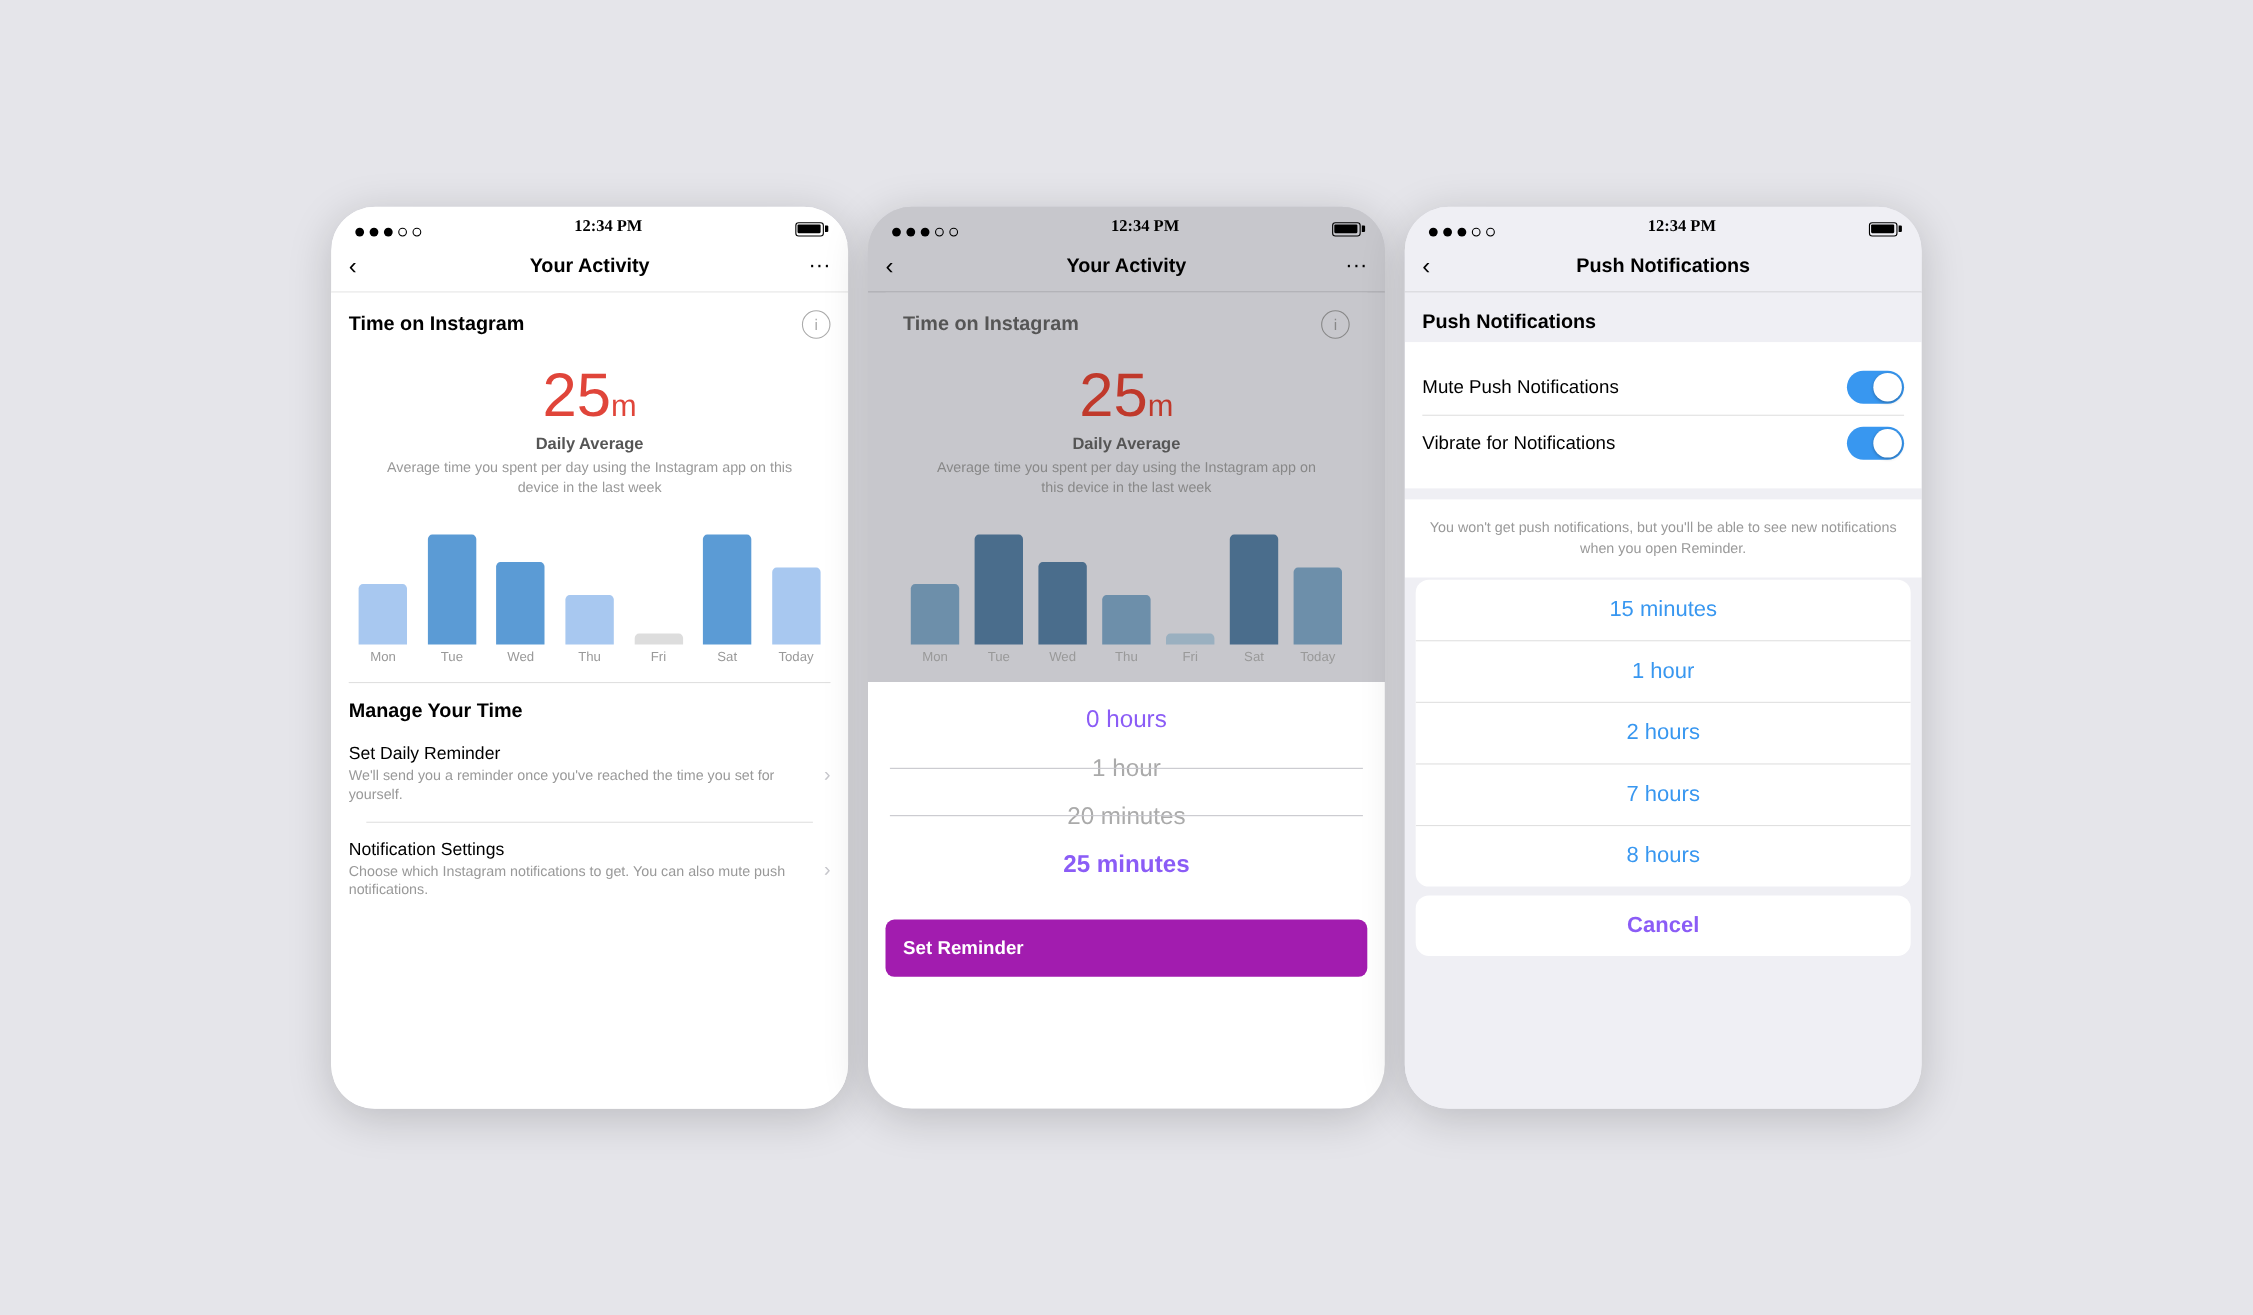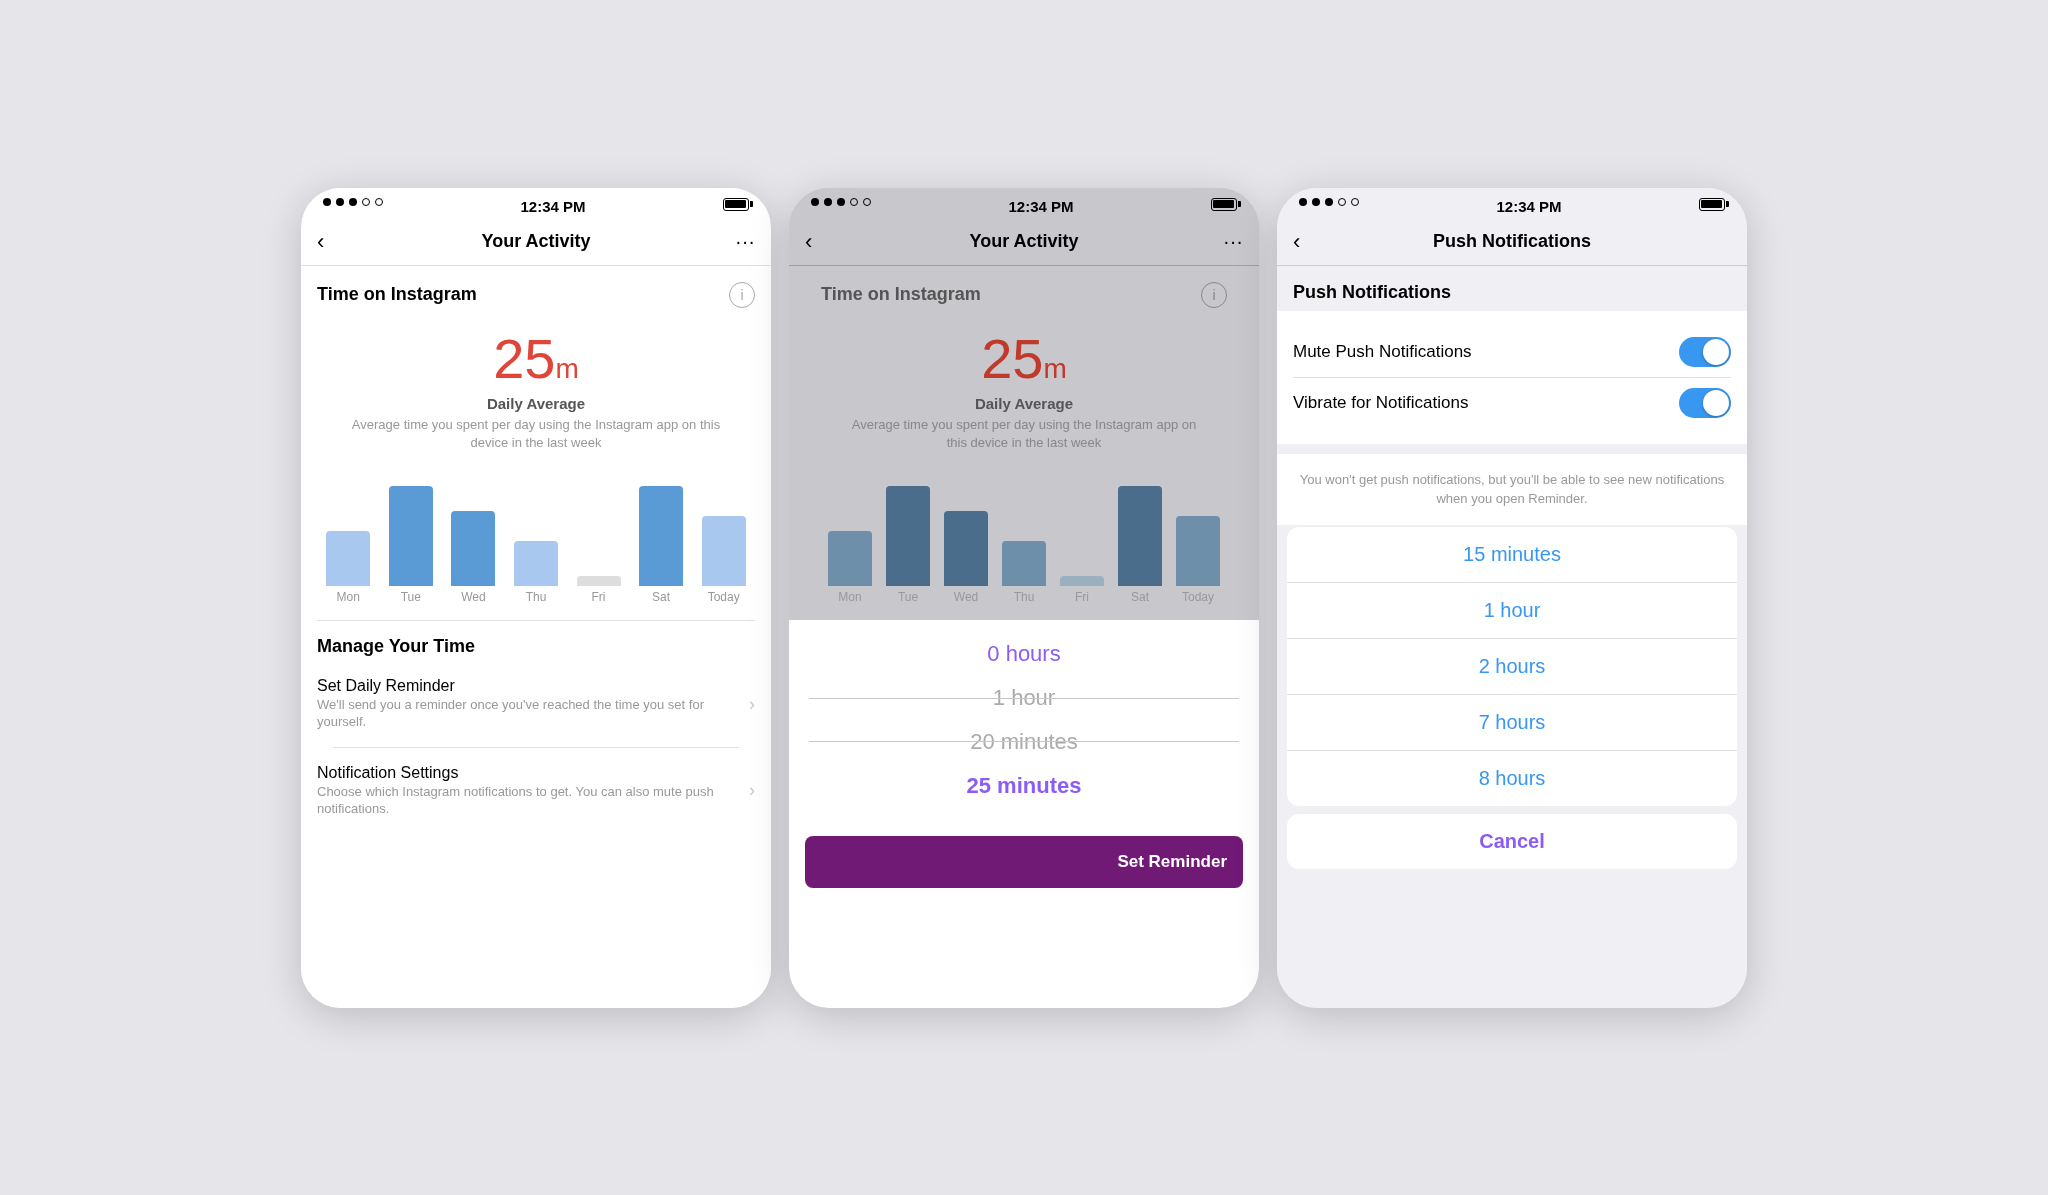--- a/index.html
+++ b/index.html
@@ -22,23 +22,24 @@
       box-shadow: 0 8px 40px rgba(0,0,0,0.18);
       display: flex;
       flex-direction: column;
       position: relative;
     }
 
     
     .status-bar {
       display: flex;
       justify-content: space-between;
-      align-items: flex-start;
+      align-items: flex-end;
       padding: 10px 22px 6px;
       background: inherit;
+      font-family: Liberation Serif, serif;
     }
     .status-dots {
       display: flex; gap: 5px; align-items: center;
     }
     .dot { width: 8px; height: 8px; border-radius: 50%; background: #000; }
     .dot.empty { background: transparent; border: 1.5px solid #000; }
     .status-time { font-size: 15px; font-weight: 600; color: #000; }
     .battery-icon {
       width: 26px; height: 13px; border: 1.5px solid #000; border-radius: 3px; position: relative;
       display: flex; align-items: center; padding: 1.5px;
@@ -208,28 +209,28 @@
       left: 20px; right: 20px;
       height: 44px;
       top: 50%;
       transform: translateY(-50%);
       border-top: 0.5px solid #c7c7cc;
       border-bottom: 0.5px solid #c7c7cc;
       pointer-events: none;
     }
     .set-reminder-btn {
       margin: 16px;
-      background: #701a75;
+      background: #a21caf;
       color: #fff;
       border: none;
       border-radius: 8px;
       padding: 16px;
       font-size: 17px;
       font-weight: 600;
-      text-align: right;
+      text-align: left;
       cursor: pointer;
       width: calc(100% - 32px);
     }
     .push-section { background: #fff; margin: 0 0 10px; padding: 16px; }
     .push-row {
       display: flex;
       justify-content: space-between;
       align-items: center;
       padding: 10px 0;
     }

